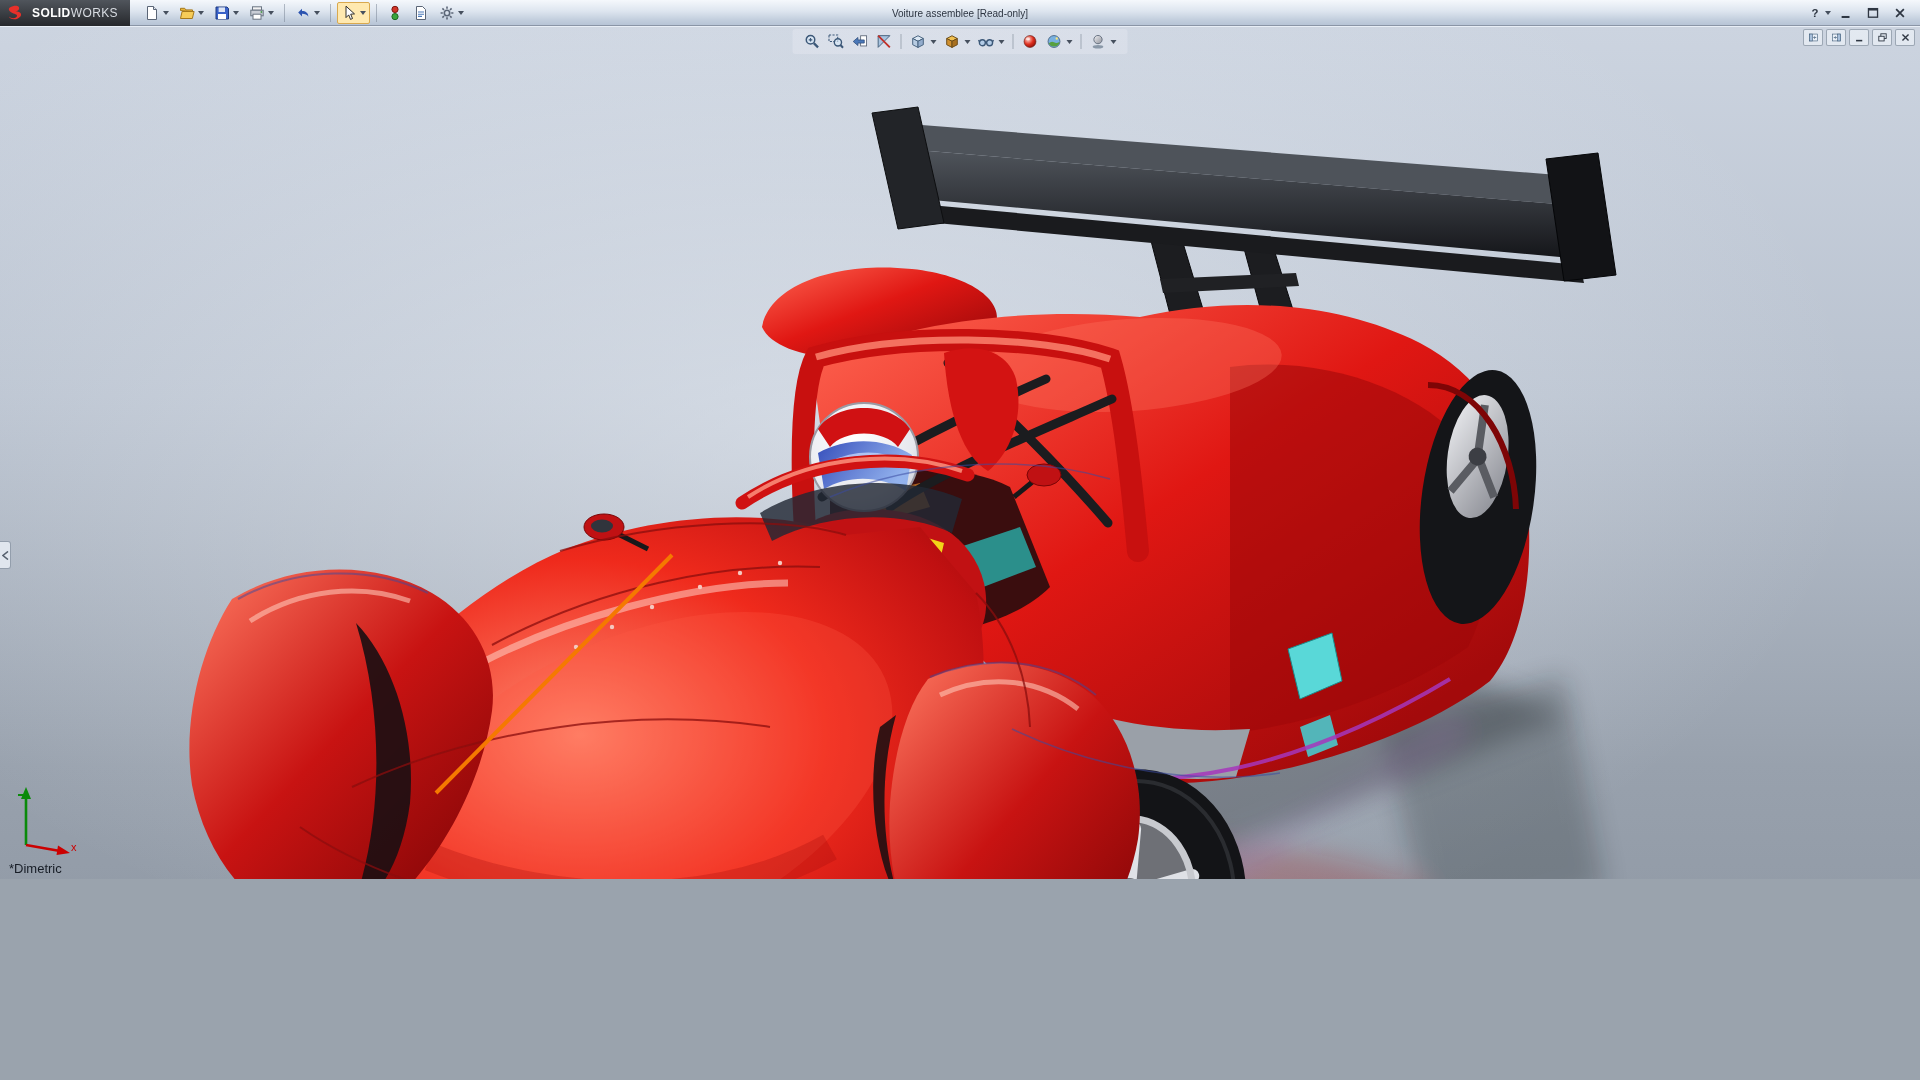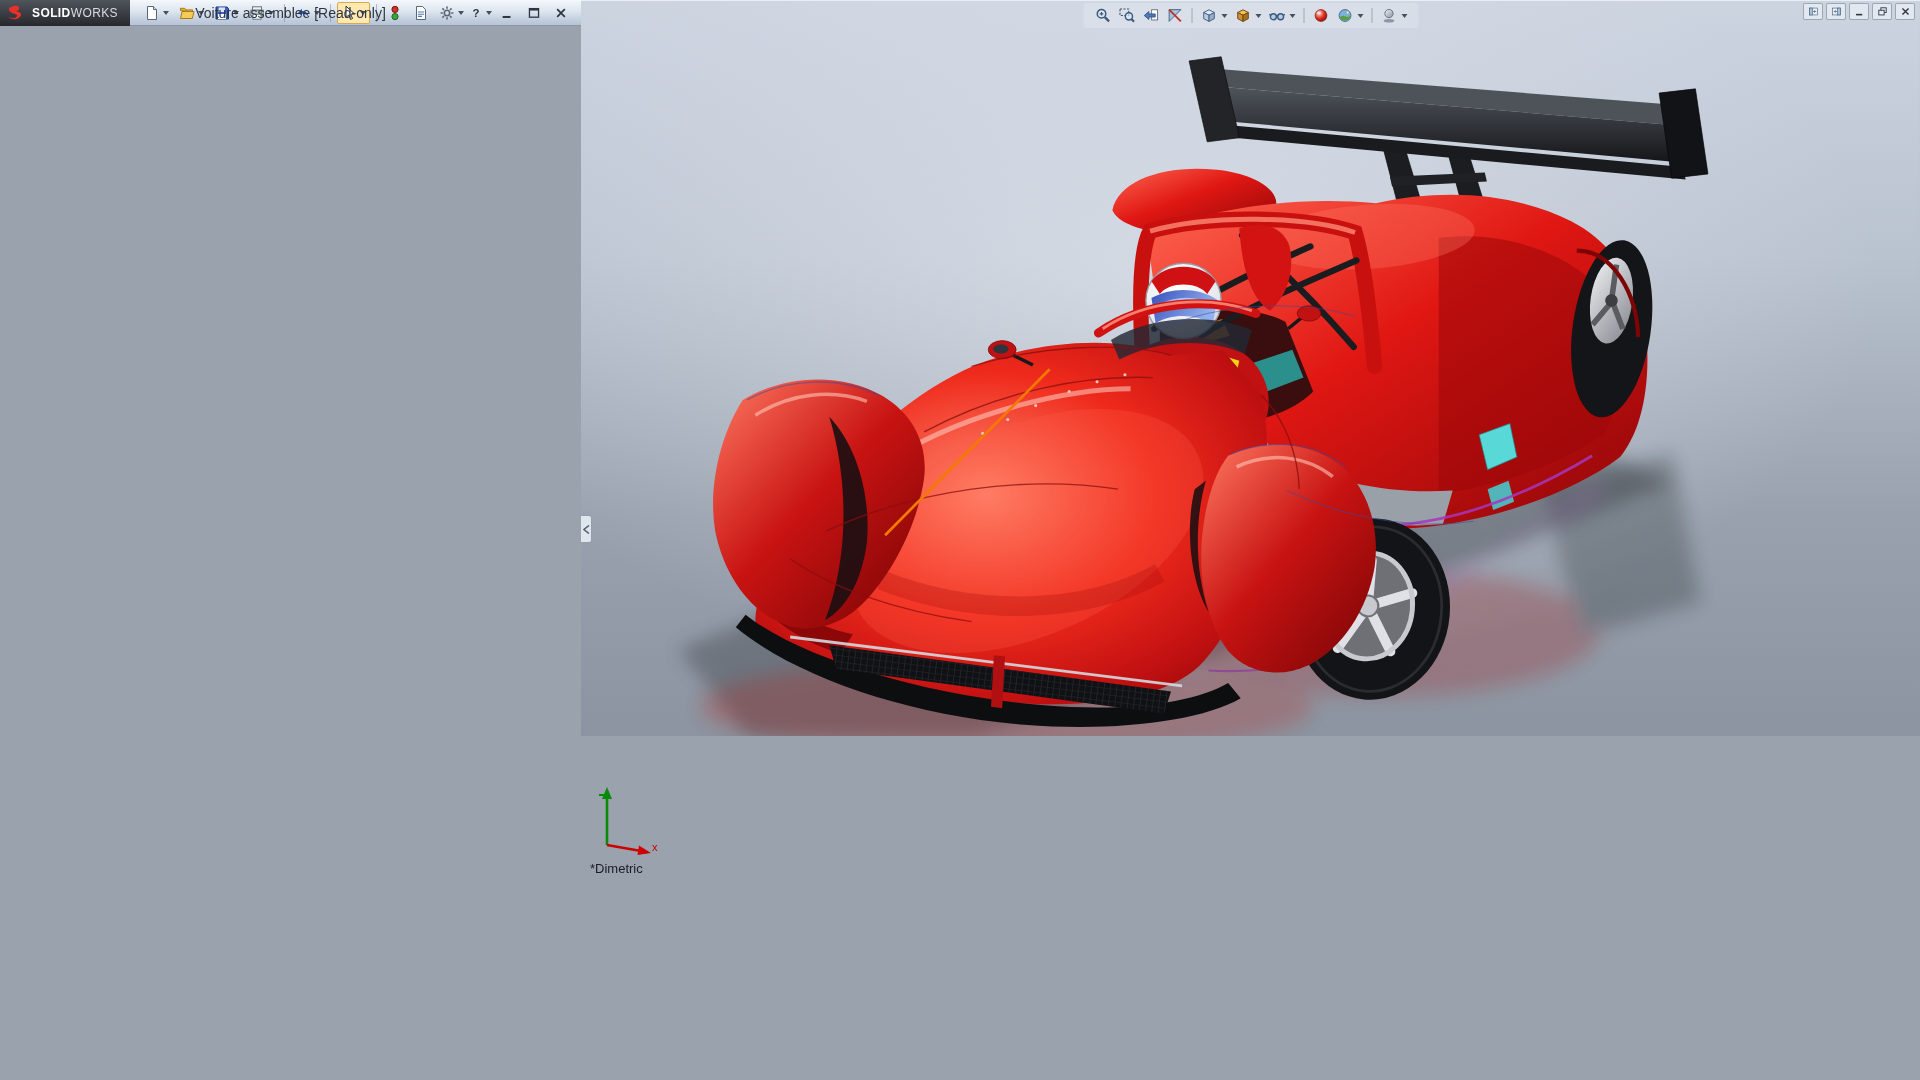--- a/index.html
+++ b/index.html
@@ -1,37 +1,37 @@
 <!DOCTYPE html>
 <html style="--body-red: #d61310; --wing-black: #101114; --accent-orange: #f57900; --visor-blue: #3a57c8; --seat-teal: #2a9a96; --window-cyan: #59d8d8; --edge-purple: #a636bc; --background-top: #ccd4e0; --background-bottom: #8b94a0; --titlebar-text: #2d3541;"><head>
 <meta charset="utf-8">
 <style>
   *{box-sizing:border-box}
   html,body{margin:0;padding:0;width:1920px;height:1080px;overflow:hidden;
     font-family:"Liberation Sans",sans-serif;background:#9aa3ad}
-  .app{width:1920px;height:879px;display:flex;flex-direction:row}
+  .app{width:1920px;height:879px;display:flex;flex-direction:column}
 
   
   .titlebar{flex:0 0 26px;height:26px;position:relative;display:flex;align-items:center;
     background:linear-gradient(#f5f8fc,#dde5ef 45%,#c2cedd 80%,#b7c4d6);
     border-bottom:1px solid #8a95a6}
   .brand{height:26px;display:flex;align-items:center;gap:5px;padding:0 12px 0 7px;
     background:linear-gradient(#50555c,#26282c)}
   .brand svg{width:20px;height:18px}
   .brand-text{color:#fff;font-size:12px;font-weight:bold;letter-spacing:.4px}
   .brand-text .lite{font-weight:normal;color:#d8dce2}
   .tb-icons{display:flex;align-items:center;margin-left:10px;gap:2px;height:26px}
   .tbtn{display:flex;align-items:center;padding:2px 3px;border-radius:2px;height:22px;border:1px solid transparent}
   .tbtn svg{width:16px;height:16px}
   .tbtn.pressed{background:#ffe9b0;border:1px solid #d9a94f}
   .caret{width:0;height:0;border-left:3px solid transparent;border-right:3px solid transparent;
     border-top:4px solid #46505e;margin-left:3px}
   .sep{width:1px;height:18px;background:rgba(116,128,144,.5);margin:0 4px}
   .win-title{position:absolute;left:50%;top:50%;transform:translate(-50%,-50%);
-    font-size:14px;color:#2d3541;white-space:nowrap}
+    font-size:10px;color:#2d3541;white-space:nowrap}
   .win-controls{margin-left:auto;display:flex;align-items:center;gap:3px;padding-right:8px}
   .wbtn{min-width:24px;height:18px;display:flex;align-items:center;justify-content:center;border-radius:2px}
   .wbtn svg{width:14px;height:14px}
 
   
   .viewport{position:relative;flex:1;overflow:hidden;border-top:1px solid #e8eef6}
   .scene{position:absolute;inset:0;display:block}
 
   .headsup{position:absolute;top:2px;left:50%;transform:translateX(-50%);
     display:flex;align-items:center;gap:3px;padding:2px 9px;border-radius:3px;

